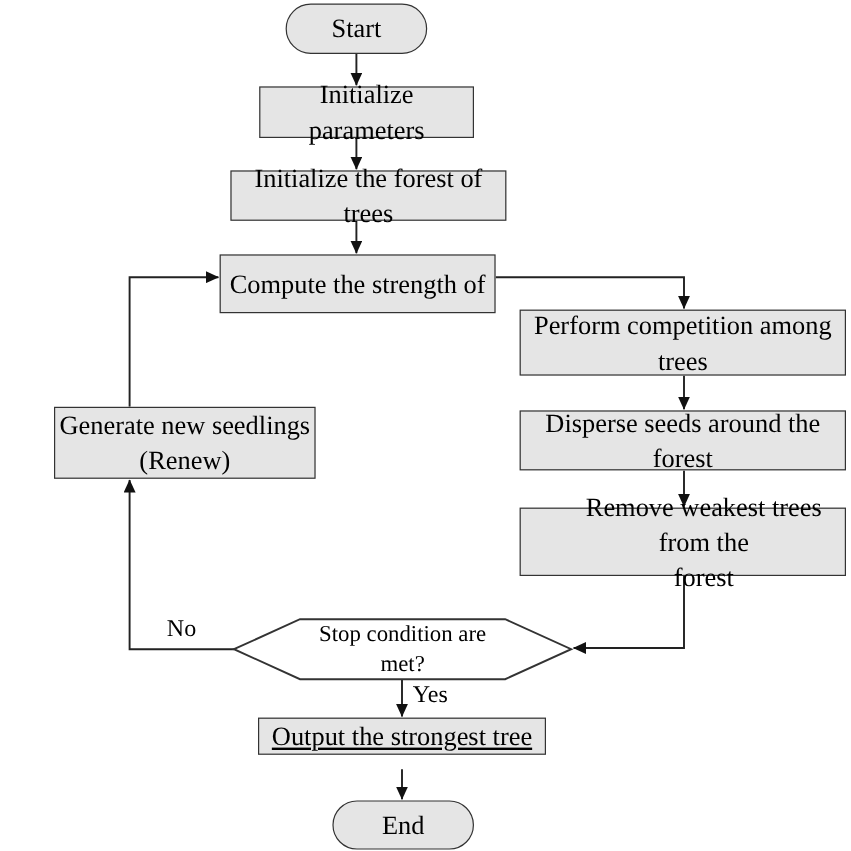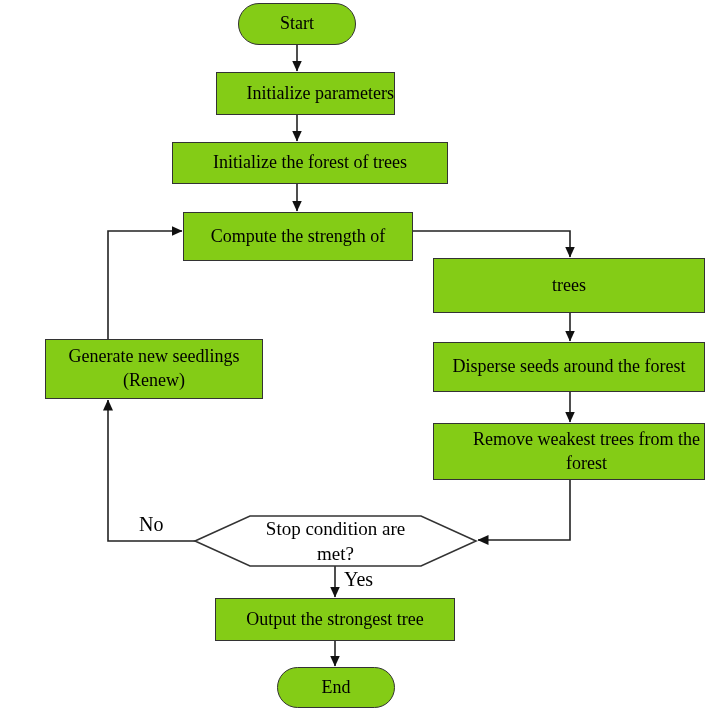--- a/index.html
+++ b/index.html
@@ -19,28 +19,28 @@
   #wires {
     position: absolute;
     left: 0;
     top: 0;
     width: 709px;
     height: 709px;
   }
   .node {
     position: absolute;
     box-sizing: border-box;
-    background: #84cc16;
+    background: #e5e5e5;
     border: 1.6px solid #333333;
     display: flex;
     flex-direction: column;
     align-items: center;
     justify-content: center;
     text-align: center;
-    font-size: 18px;
+    font-size: 22px;
     line-height: 1.32;
   }
   .terminator {
     border-radius: 21px;
   }
   .decision-text {
     position: absolute;
     box-sizing: border-box;
     display: flex;
     flex-direction: column;
@@ -100,31 +100,32 @@
   <div class="node terminator" style="left:238px; top:3px; width:118px; height:42px;">
     <div class="nl">Start</div>
     <div class="nl"></div>
   </div>
 
   <div class="node" style="left:216px; top:72px; width:179px; height:43px;align-items:flex-end;">
     <div class="nl">Initialize parameters</div>
     <div class="nl"></div>
   </div>
 
-  <div class="node" style="left:172px; top:142px; width:276px; height:42px;">
+  <div class="node" style="left:192px; top:142px; width:230px; height:42px;">
     <div class="nl">Initialize the forest of trees</div>
     <div class="nl"></div>
   </div>
 
   <div class="node" style="left:183px; top:212px; width:230px; height:49px;">
     <div class="nl">Compute the strength of</div>
     <div class="nl"></div>
   </div>
 
   <div class="node" style="left:433px; top:258px; width:272px; height:55px;">
+    <div class="nl">Perform competition among</div>
     <div class="nl">trees</div>
   </div>
 
   <div class="node" style="left:433px; top:342px; width:272px; height:50px;">
     <div class="nl">Disperse seeds around the forest</div>
     <div class="nl"></div>
   </div>
 
   <div class="node" style="left:433px; top:423px; width:272px; height:57px;padding-left:35px;">
     <div class="nl">Remove weakest trees from the</div>
@@ -134,21 +135,21 @@
   <div class="node" style="left:1px; top:339px; width:218px; height:60px;margin-left:44px;">
     <div class="nl">Generate new seedlings</div>
     <div class="nl">(Renew)</div>
   </div>
 
   <div class="decision-text" style="left:245px; top:514px; width:181px; height:54px;">
     <div class="nl">Stop condition are</div>
     <div class="nl">met?</div>
   </div>
 
-  <div class="node" style="left:215px; top:598px; width:240px; height:43px;">
+  <div class="node" style="left:215px; top:598px; width:240px; height:31px;text-decoration:underline;">
     <div class="nl">Output the strongest tree</div>
     <div class="nl"></div>
   </div>
 
   <div class="node terminator" style="left:277px; top:667px; width:118px; height:41px;">
     <div class="nl">End</div>
     <div class="nl"></div>
   </div>
 
   <div class="edge-label" style="left:139px; top:514px;">No</div>

